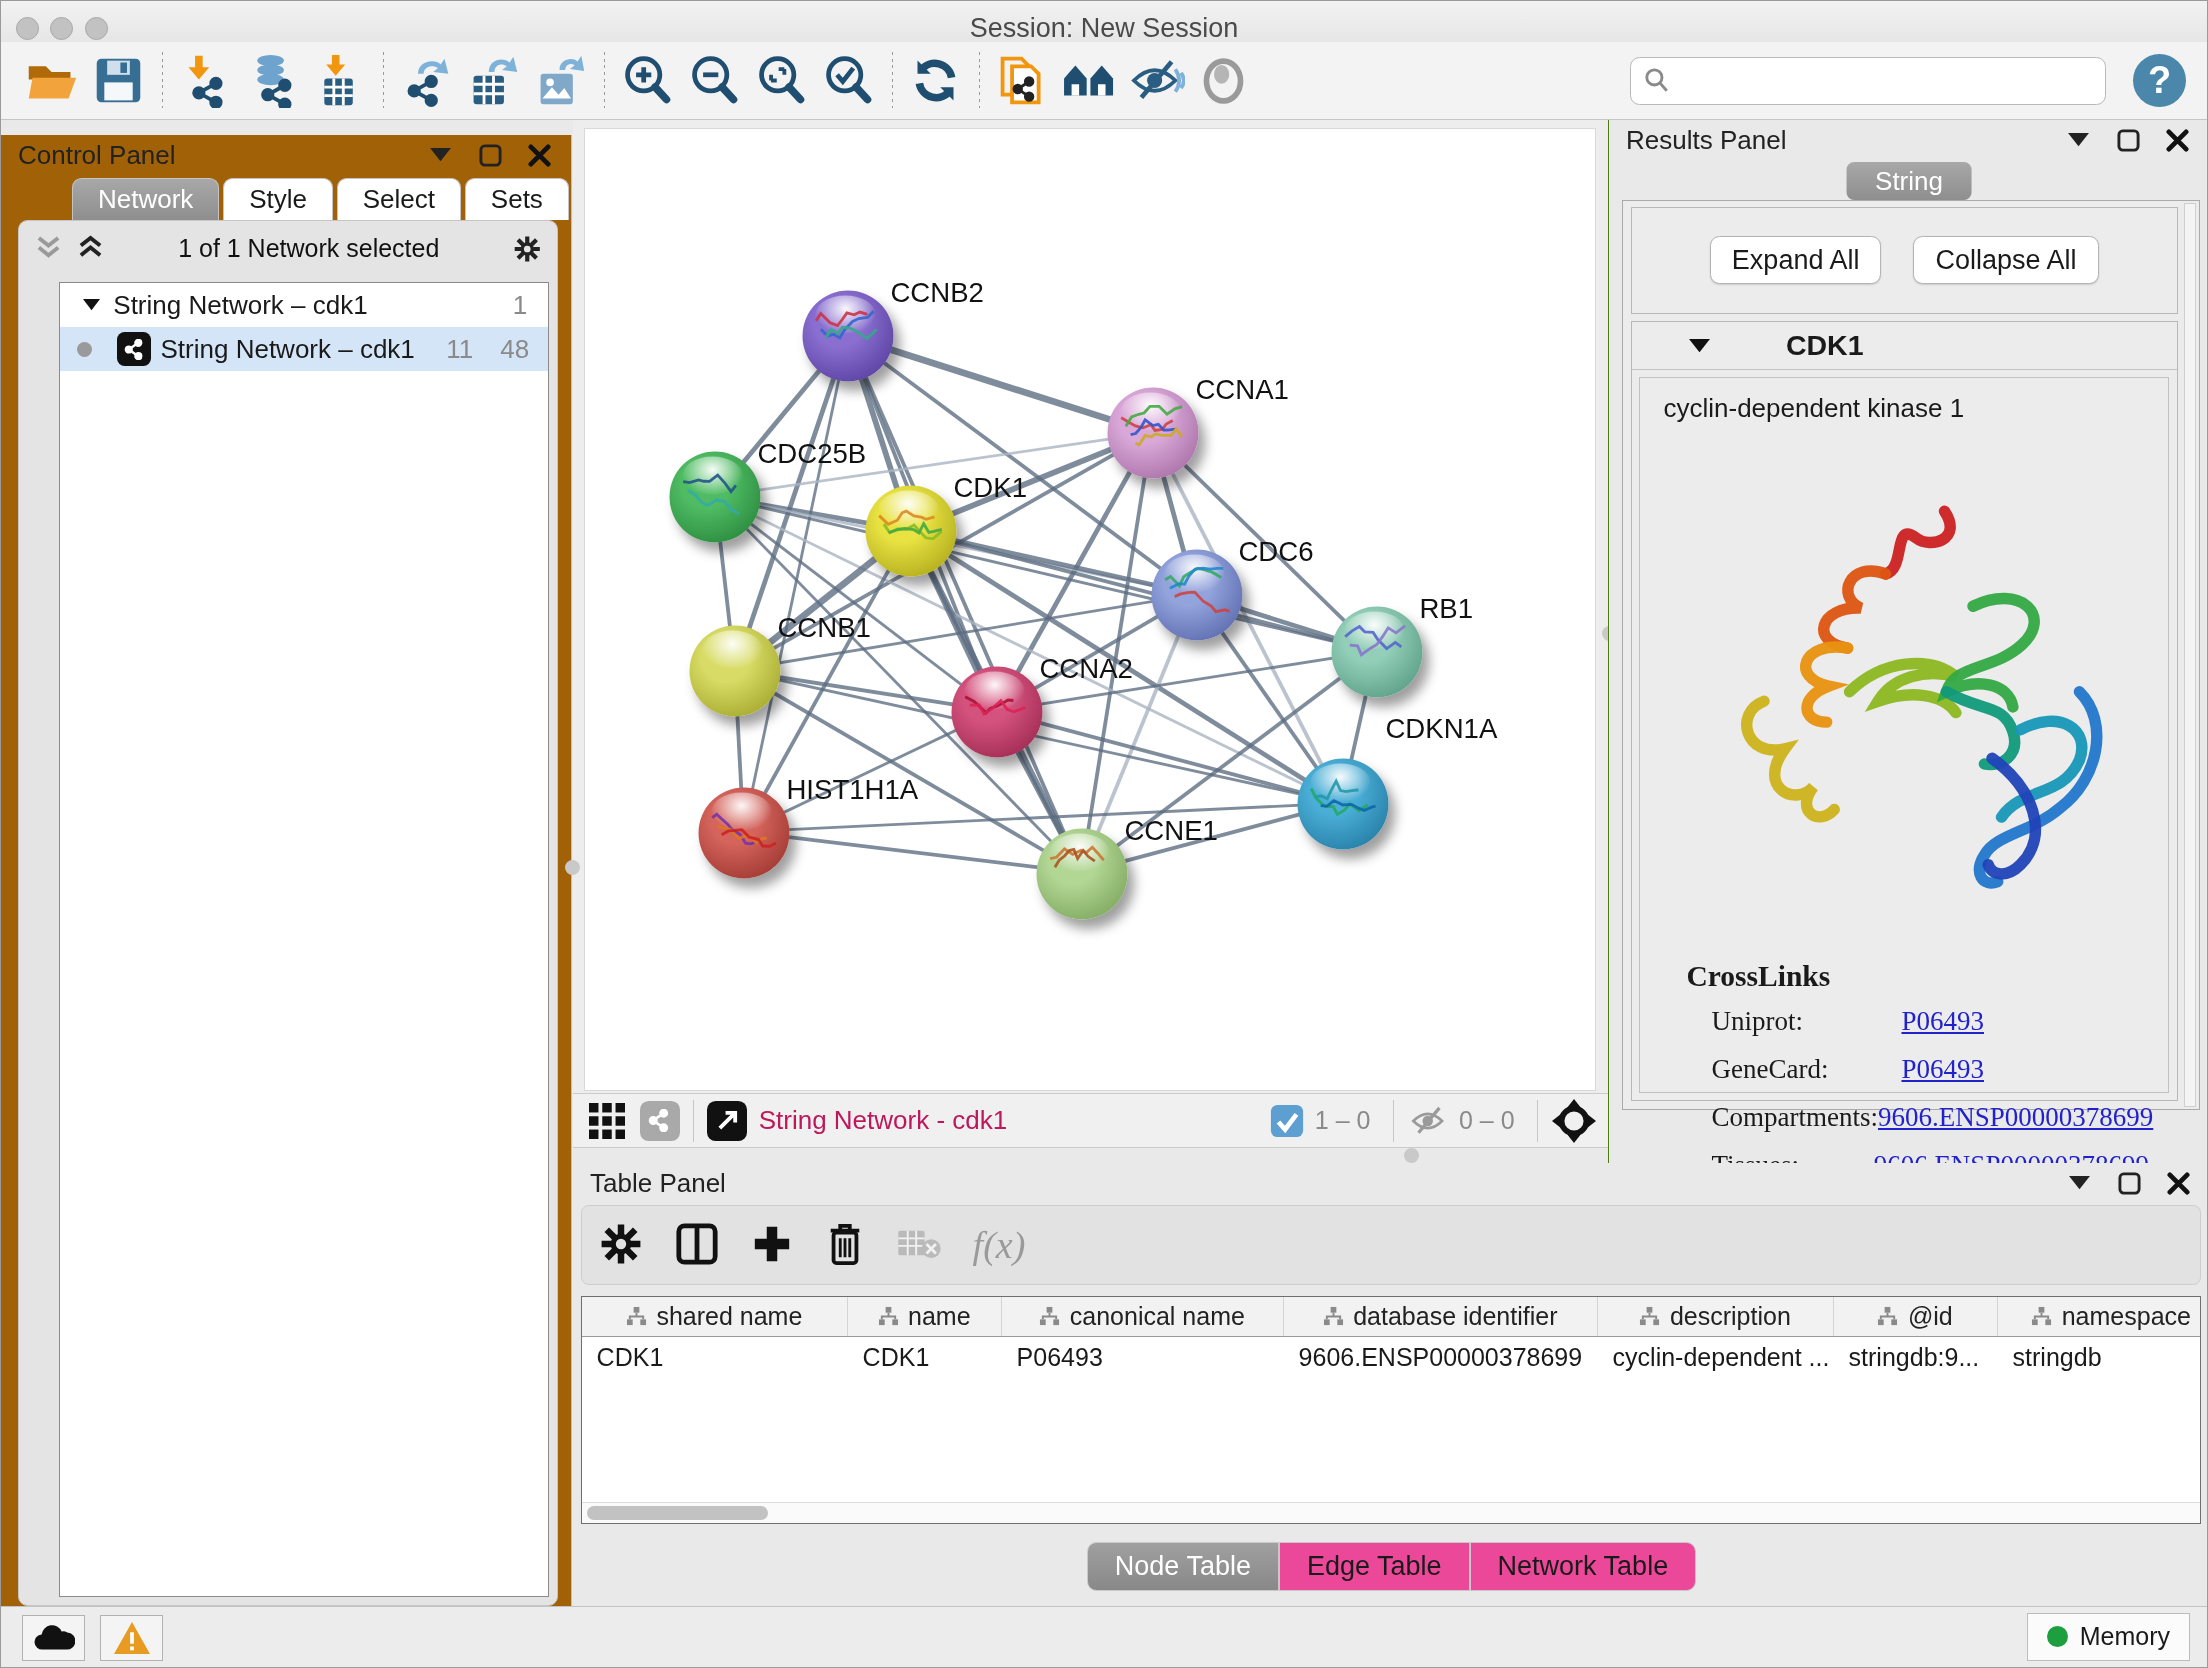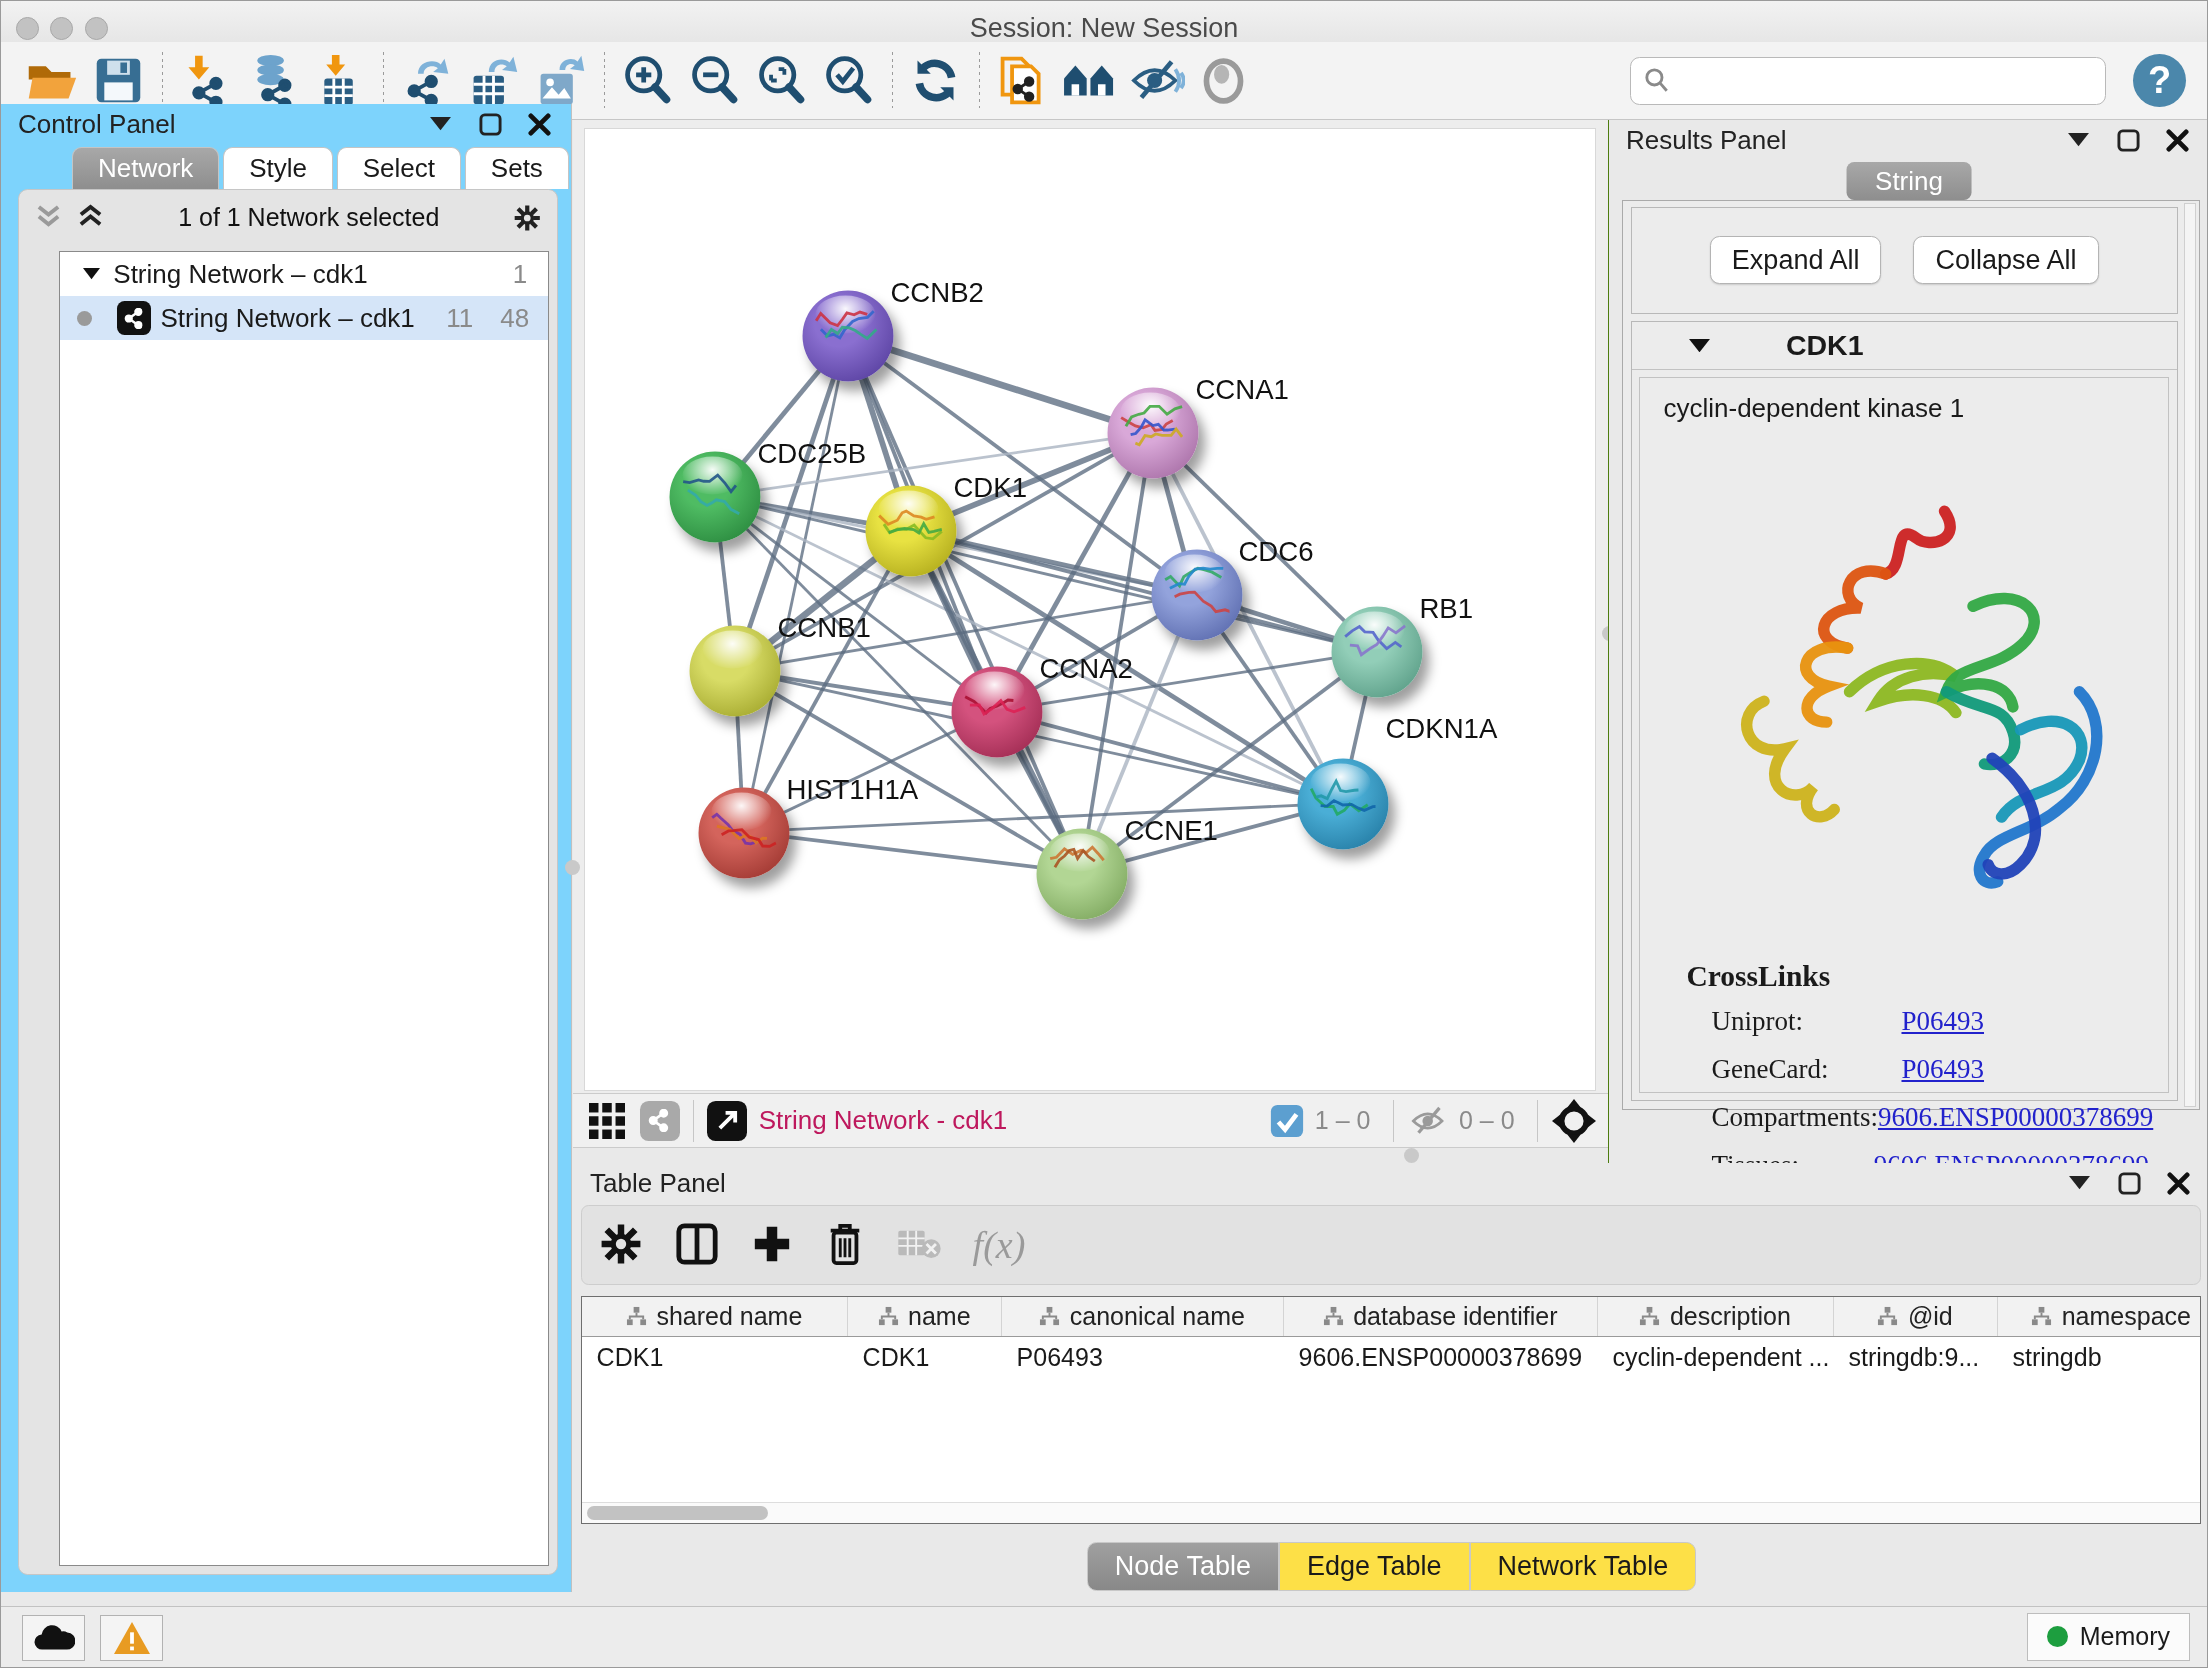--- a/index.html
+++ b/index.html
@@ -25,21 +25,21 @@
   #search-input { border:none; outline:none; font-size:25px; width:399px; background:transparent; }
   #help-btn { width:53px; height:53px; margin:0 3.8px 0 27px; border-radius:50%; background:#4b87ab; color:#fff;
               font-size:38px; font-weight:bold; display:flex; align-items:center; justify-content:center; }
 
   
   .panel-header { height:40px; display:flex; align-items:center; padding:0 17px; font-size:26px; color:#222; }
   .panel-controls { margin-left:auto; display:flex; align-items:center; gap:21px; }
   .pc-icon { width:28.5px; height:28.5px; display:flex; align-items:center; justify-content:center; }
 
   
-  #control-panel { position:absolute; left:0; top:103px; width:571px; height:1488px; background:#7dd3fc; border-right:1px solid #c0c0c0; }
+  #control-panel { position:absolute; left:0; top:134px; width:571px; height:1488px; background:#a16207; border-right:1px solid #c0c0c0; }
   #cp-tabs { position:absolute; left:71px; top:43px; height:42px; display:flex; }
   .cp-tab { height:42px; padding:0 25px; background:#fff; border:1px solid #c4c4c4; border-bottom:none;
             border-radius:9.5px 9.5px 0 0; margin-right:3.8px; font-size:26px; display:flex; align-items:center; }
   .cp-tab.active { background:linear-gradient(#a8a8a8,#8e8e8e); color:#fff; }
   #cp-box { position:absolute; left:17px; right:13.3px; top:85px; bottom:17px; background:#e4e4e4;
             border:1px solid #c6c6c6; border-radius:9.5px; }
   #cp-selhdr { height:55px; display:flex; align-items:center; padding:0 15px; }
   #cp-selhdr .status { flex:1; text-align:center; font-size:25px; color:#111; }
   #net-list { position:absolute; left:40px; right:7.6px; top:61px; bottom:7.6px; background:#fff; border:1px solid #8a8a8a; }
   .tree-row { height:44px; display:flex; align-items:center; font-size:26px; }
@@ -99,21 +99,21 @@
   #tp-table { position:absolute; left:7.6px; right:9.5px; top:133px; height:228px; background:#fff;
               border:1.9px solid #6e6e6e; overflow:hidden; }
   #tp-head { display:flex; height:40px; background:#f2f2f2; border-bottom:1.9px solid #9a9a9a; }
   .th { display:flex; align-items:center; justify-content:center; gap:9.5px; font-size:25px; color:#222;
         border-right:1px solid #d4d4d4; overflow:hidden; white-space:nowrap; flex:none; }
   #tp-body .tr { display:flex; height:40px; }
   .td { display:flex; align-items:center; padding-left:15px; font-size:25px; overflow:hidden; white-space:nowrap; flex:none; }
   #tp-hscroll { position:absolute; left:0; right:0; bottom:0; height:21px; background:#fafafa; border-top:1px solid #ddd; }
   #tp-hthumb { position:absolute; left:5.7px; top:2.9px; width:181px; height:14.3px; border-radius:7.6px; background:#c2c2c2; }
   #tp-tabs { position:absolute; left:0; right:0; top:379px; display:flex; justify-content:center; }
-  .tp-tab { height:49px; padding:0 27px; background:#fde047; border:1px solid #c8c8c8; font-size:27px;
+  .tp-tab { height:49px; padding:0 27px; background:#ec4899; border:1px solid #c8c8c8; font-size:27px;
             display:flex; align-items:center; }
   .tp-tab:first-child { border-radius:9.5px 0 0 9.5px; }
   .tp-tab:last-child { border-radius:0 9.5px 9.5px 0; }
   .tp-tab.active { background:linear-gradient(#a0a0a0,#888); color:#fff; }
 
   
   #status-bar { position:absolute; left:0; bottom:0; width:100%; height:61px; background:#ececec; border-top:1px solid #c2c2c2; }
   .sb-btn { position:absolute; top:7.6px; width:63px; height:46px; background:#f4f4f4; border:1.9px solid #b2b2b2;
             display:flex; align-items:center; justify-content:center; }
   #memory-btn { position:absolute; right:17px; top:5.7px; height:48px; padding:0 19px; background:#fbfbfb;

